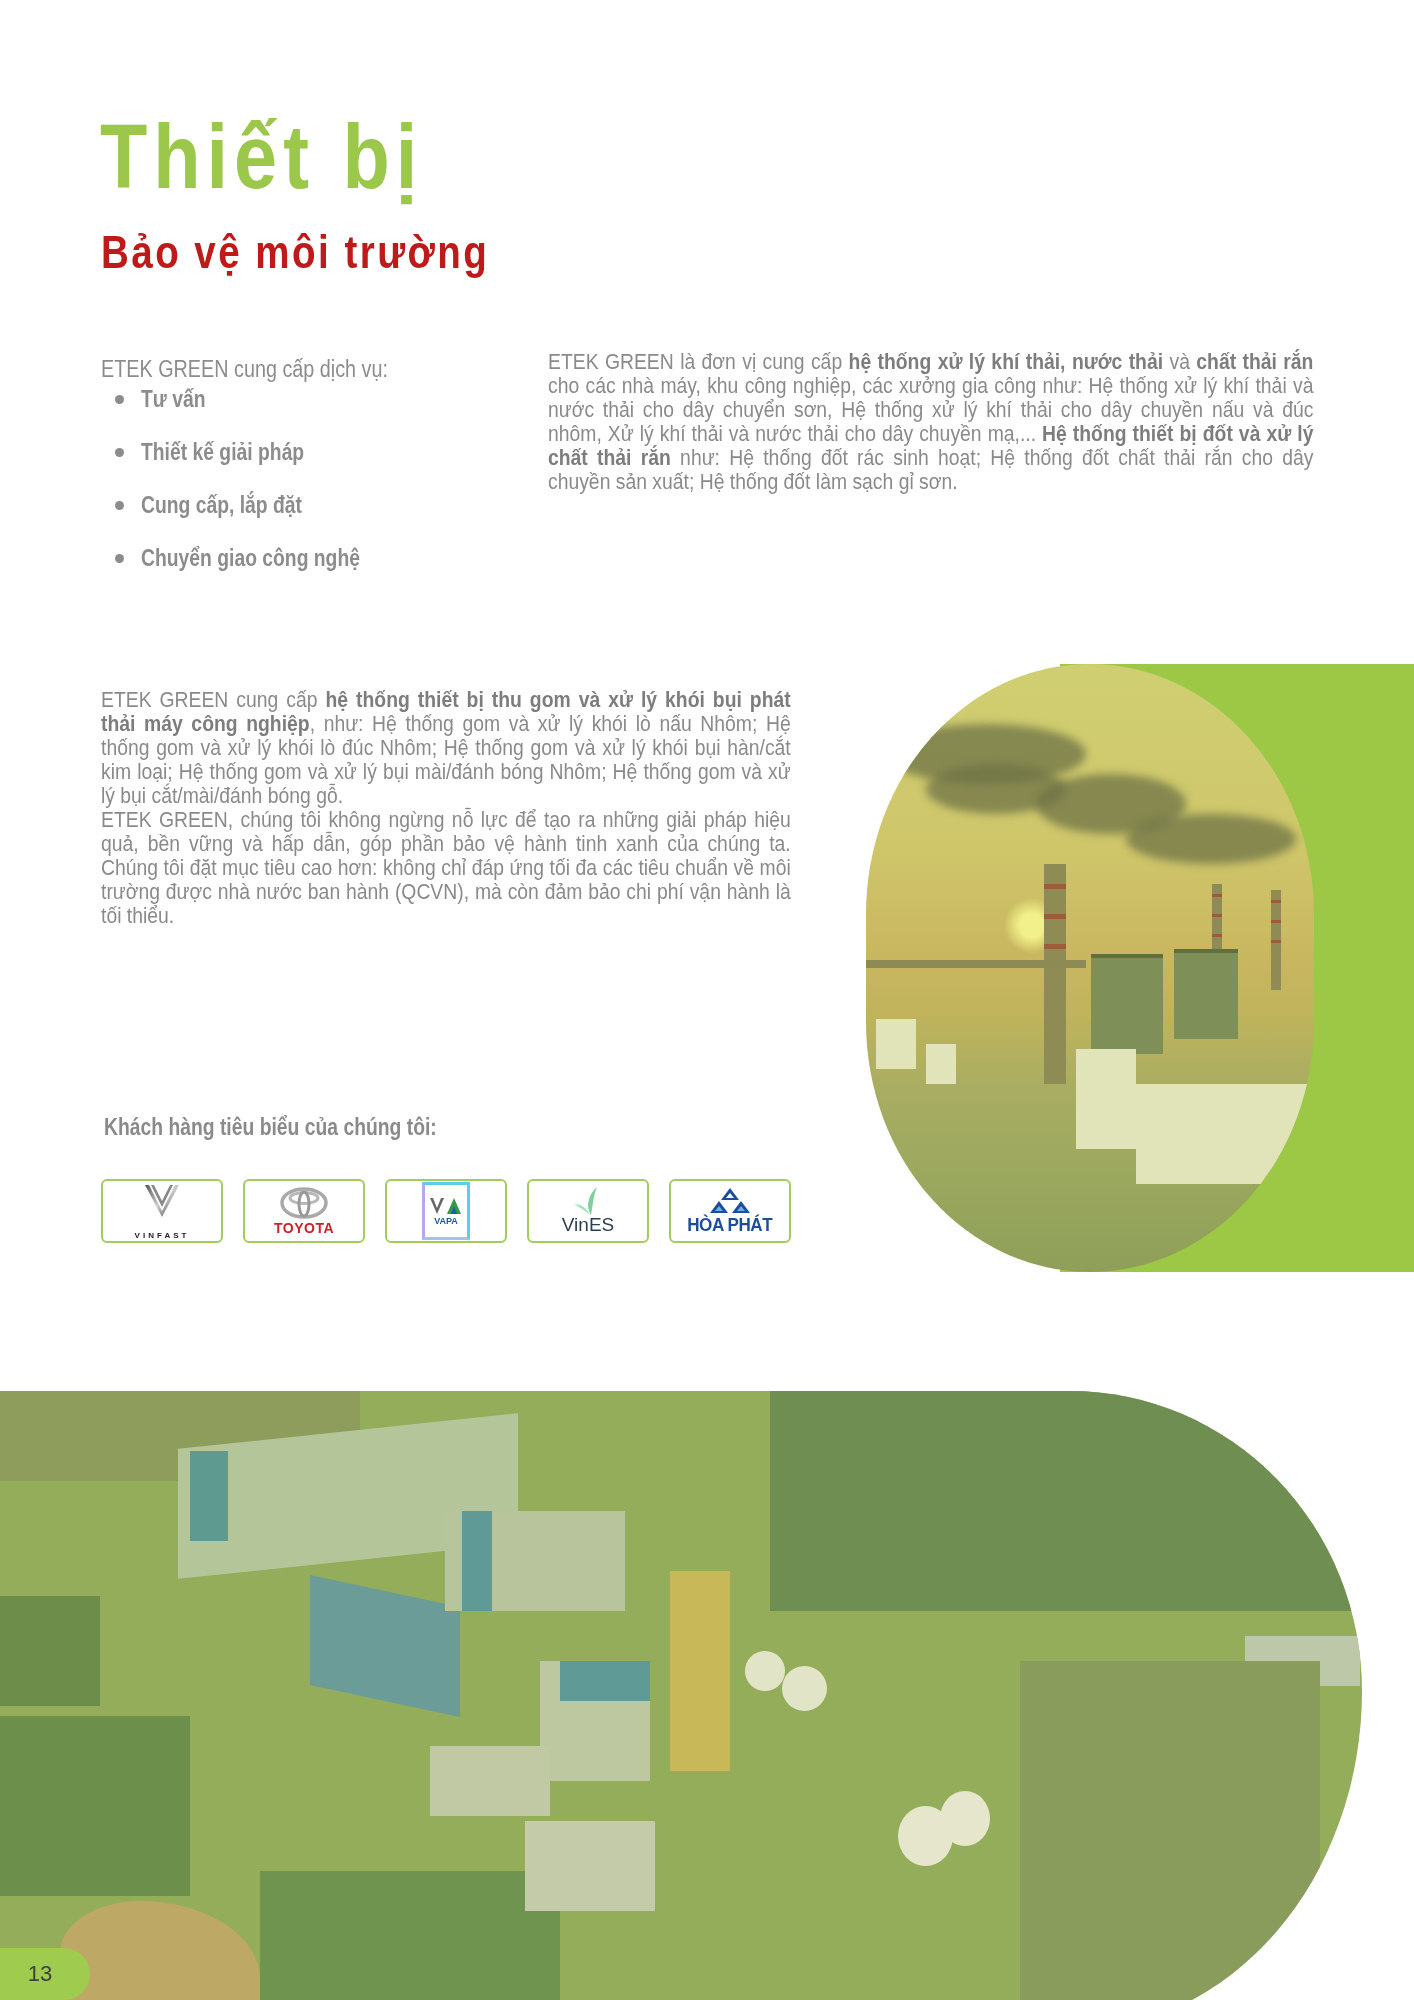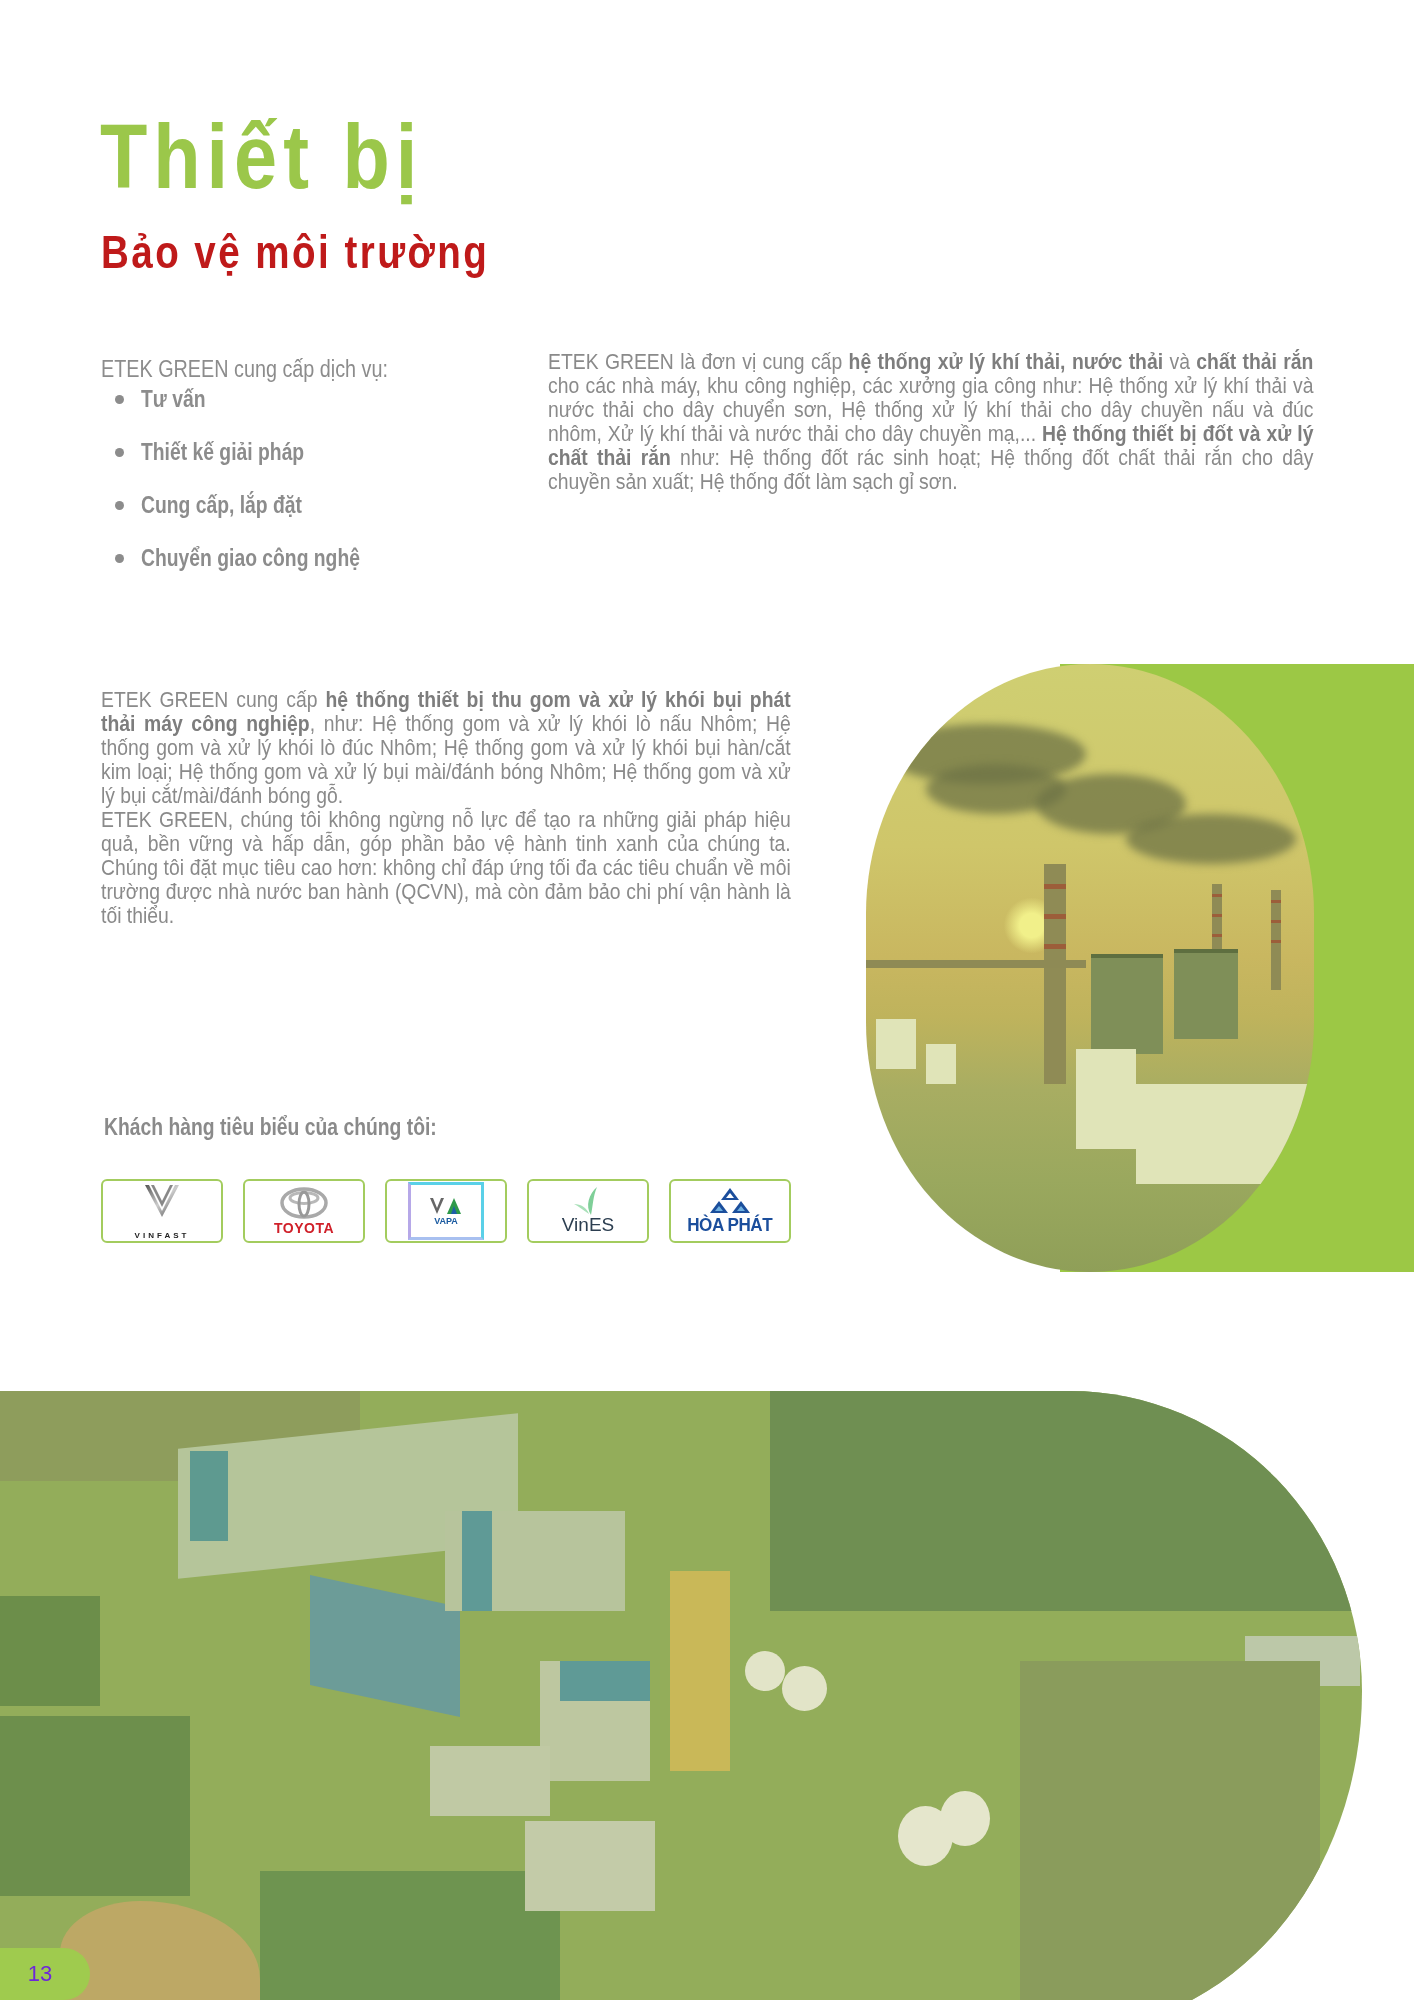--- a/index.html
+++ b/index.html
@@ -57,21 +57,21 @@
       width: 122px; height: 64px; border: 2px solid #a3cc5e; border-radius: 6px;
       background: #fff; display: flex; flex-direction: column; align-items: center; justify-content: center;
       overflow: hidden;
     }
     .logo-text-vinfast { font-size: 8px; font-weight: 700; letter-spacing: 3px; color: #222; margin-top: 12px; }
     .logo-text-toyota { font-size: 14px; font-weight: 700; color: #d0202a; margin-top: 1px; letter-spacing: 0.5px; }
     .logo-text-vapa { font-size: 9px; color: #1a5aa0; font-weight: 700; }
     .logo-text-vines { font-size: 19px; color: #2c3e50; margin-top: -2px; }
     .logo-text-hoaphat { font-size: 18px; font-weight: 700; color: #1b4e9c; letter-spacing: -0.5px; transform: scaleX(0.95); }
     .vapa-frame {
-      width: 76px; height: 58px; border: 3px solid #5ad0e8; border-left-color: #b6a8e8; border-bottom-color: #a8c0f0;
+      width: 48px; height: 58px; border: 3px solid #5ad0e8; border-left-color: #b6a8e8; border-bottom-color: #a8c0f0;
       display: flex; flex-direction: column; align-items: center; justify-content: center;
     }
 
     .green-block {
       position: absolute; left: 1060px; top: 664px; width: 354px; height: 608px; background: #9cc845;
     }
     .factory-photo {
       position: absolute; left: 866px; top: 664px; width: 448px; height: 608px;
       border-radius: 224px 224px 224px 224px / 250px 250px 250px 250px;
       overflow: hidden;
@@ -95,21 +95,21 @@
       overflow: hidden;
       background:
         linear-gradient(160deg, rgba(0,0,0,0) 0 0),
         #93ad5a;
     }
     .aerial-photo .zone { position: absolute; }
     .page-num {
       position: absolute; left: 0; top: 1948px; width: 90px; height: 52px;
       background: #9fcb4e; border-radius: 0 26px 26px 0;
       display: flex; align-items: center; justify-content: center;
-      color: #6d28d9; font-size: 22px; padding-right: 10px;
+      color: #404040; font-size: 22px; padding-right: 10px;
     }
   </style>
 </head>
 <body>
 
 <h1 class="title-main">Thiết bị</h1>
 <h2 class="title-sub">Bảo vệ môi trường</h2>
 
 <section class="services">
   <div class="intro">ETEK GREEN cung cấp dịch vụ:</div>

